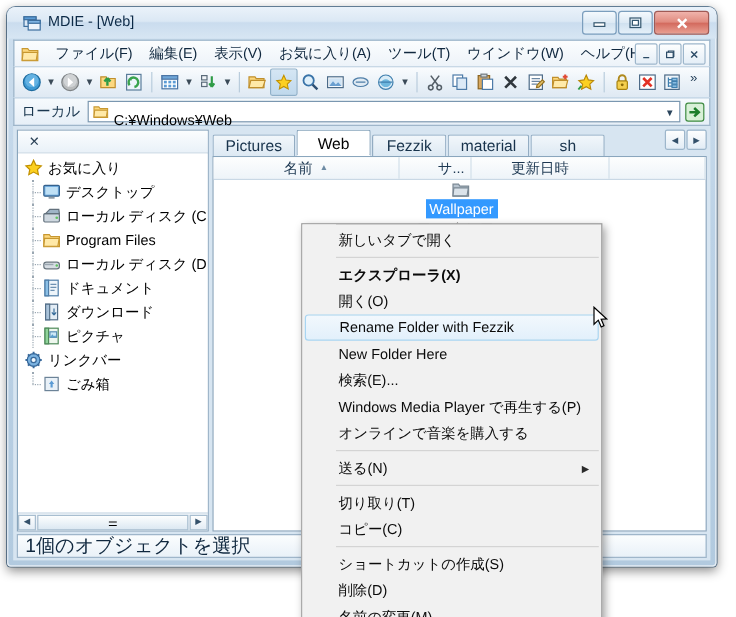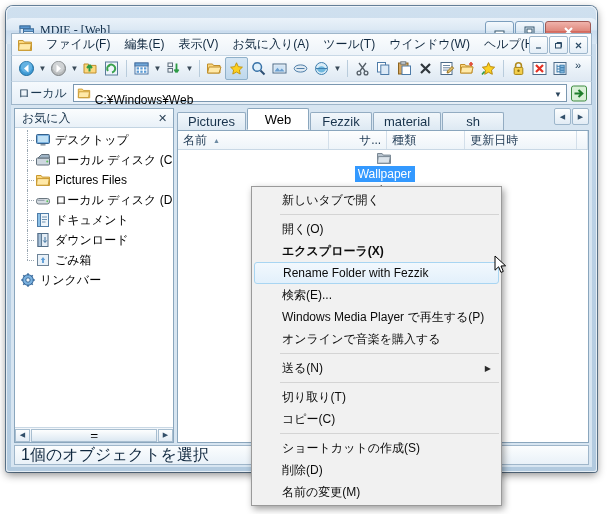--- a/index.html
+++ b/index.html
@@ -11,23 +11,23 @@
   
   #window{position:absolute;left:6px;top:6px;width:591px;height:466px;
           border-radius:7px 7px 3px 3px;
           background:linear-gradient(to bottom,#cfe0ef 0%,#bcd2e6 40%,#b2cadf 100%);
           box-shadow:0 3px 9px rgba(0,0,0,.45), 0 0 0 1px #6f8da8;
           box-sizing:border-box;padding:0;}
   #windowinner{position:absolute;left:0;top:0;right:0;bottom:0;border-radius:7px 7px 3px 3px;
           border:1px solid rgba(255,255,255,.65);box-sizing:border-box;pointer-events:none;}
 
   
-  #titlebar{position:absolute;left:0;top:12px;width:100%;height:26px;border-radius:6px 6px 0 0;
+  #titlebar{position:absolute;left:0;top:0;width:100%;height:26px;border-radius:6px 6px 0 0;
             background:linear-gradient(to bottom,#eaf2fa 0%,#dbe8f4 45%,#cadcee 50%,#d7e6f3 100%);
-            box-sizing:border-box;font-family:Liberation Serif, serif;}
+            box-sizing:border-box;}
   #titletext{position:absolute;left:34px;top:5px;font-size:12px;color:#0c2a47;white-space:nowrap;}
   .tb-appicon{position:absolute;left:13px;top:5px;width:16px;height:16px;}
 
   .winbtns{position:absolute;right:6px;top:3px;display:flex;gap:1px;}
   .wbtn{width:27px;height:18px;border:1px solid #7b9ebd;border-radius:3px;
         background:linear-gradient(to bottom,#f4f9fd,#dce9f4 50%,#cfe0ef 51%,#e5f0f9);
         display:flex;align-items:center;justify-content:center;font-size:10px;color:#25455f;}
   .wbtn.close{width:44px;border:1px solid #a05a55;border-radius:3px;
         background:linear-gradient(to bottom,#f0b3ab,#e08a7e 48%,#d2685c 50%,#e9a093);color:#fff;
         font-weight:bold;font-size:12px;}
@@ -114,21 +114,21 @@
   .tabnav{display:flex;gap:1px;align-self:flex-start;margin-top:0px;}
   .tabnavbtn{width:17px;height:17px;background:linear-gradient(to bottom,#fdfefe,#e2ecf5);
              border:1px solid #9db6cb;border-radius:2px;box-sizing:border-box;
              display:flex;align-items:center;justify-content:center;font-size:7px;color:#33506a;}
 
   #listview{position:absolute;left:0;right:0;top:22px;bottom:0;background:#ffffff;
             border:1px solid #8aa6bd;box-sizing:border-box;}
   #collist{height:19px;display:flex;background:linear-gradient(to bottom,#fdfefe,#eef4f9);
            border-bottom:1px solid #c9d8e5;box-sizing:border-box;}
   .colh{border-right:1px solid #d3dfea;box-sizing:border-box;display:flex;align-items:center;
-        font-size:12px;color:#1d3852;padding:0 5px;white-space:nowrap;}
+        font-size:12px;color:#1d3852;padding:0 5px;white-space:nowrap;justify-content:center;}
   .colh.right{justify-content:flex-end;}
   .sortarrow{margin-left:6px;font-size:7px;color:#6d8ba4;}
 
   .frow{height:19px;display:flex;align-items:center;padding-left:4px;flex-direction:column;}
   .ficon{width:16px;height:16px;flex:none;margin-right:3px;}
   .fname{font-size:12px;color:#ffffff;background:#3399ff;padding:1px 4px 1px 3px;white-space:nowrap;}
   .fcell{font-size:12px;color:#000;white-space:nowrap;box-sizing:border-box;padding:0 5px;}
   .fcell.right{text-align:right;}
 
   
@@ -399,25 +399,30 @@
           <rect x="1.5" y="1" width="15" height="15" rx="2" fill="#d8f0d7" stroke="#3e8b41"></rect>
           <path d="M4.5 8.5 h7 M8.5 5 L12.3 8.5 L8.5 12" stroke="#1d7d2a" stroke-width="2.1" fill="none"></path>
         </svg>
       </div>
     </div>
 
     <div id="client">
 
       <div id="sidebar">
         <div id="sbheader">
-          <div id="sbtitle">お気に入</div>
           <div id="sbclose">✕</div>
         </div>
         <div id="sbtree">
 
+          <div class="trow">
+            <svg class="ticon" viewBox="0 0 16 16">
+              <path d="M8 1.5 L9.9 5.6 L14.4 6.2 L11.2 9.2 L12 13.6 L8 11.4 L4 13.6 L4.8 9.2 L1.6 6.2 L6.1 5.6Z" fill="#fcd021" stroke="#c29100"></path>
+            </svg>
+            <span class="tlabel">お気に入り</span>
+          </div>
 
           <div class="trow child">
             <span class="tdash"></span>
             <svg class="ticon" viewBox="0 0 16 16">
               <rect x="1.5" y="2.5" width="13" height="9" rx="1" fill="#6ba7db" stroke="#35618c"></rect>
               <rect x="2.8" y="3.8" width="10.4" height="6.4" fill="#bfe0f5"></rect>
               <rect x="5.5" y="12" width="5" height="1.6" fill="#8e9aa5"></rect>
             </svg>
             <span class="tlabel">デスクトップ</span>
           </div>
@@ -431,21 +436,21 @@
             </svg>
             <span class="tlabel">ローカル ディスク (C:)</span>
           </div>
 
           <div class="trow child">
             <span class="tdash"></span>
             <svg class="ticon" viewBox="0 0 16 16">
               <path d="M1.5 3.5h4.6l1.2 1.6h7.2v8.4H1.5z" fill="#fcd87f" stroke="#c89830"></path>
               <path d="M2.2 6.6h12.1l-1.1 6.6H1.5z" fill="#ffe9a8" stroke="#c89830"></path>
             </svg>
-            <span class="tlabel">Pictures Files</span>
+            <span class="tlabel">Program Files</span>
           </div>
 
           <div class="trow child">
             <span class="tdash"></span>
             <svg class="ticon" viewBox="0 0 16 16">
               <rect x="1.5" y="6.5" width="13" height="5.5" rx="2.2" fill="#d6dde3" stroke="#6a767f"></rect>
               <rect x="2.5" y="7.8" width="7" height="1.2" fill="#9aa6b0"></rect>
               <circle cx="12.3" cy="9.3" r="1" fill="#5ec35e"></circle>
             </svg>
             <span class="tlabel">ローカル ディスク (D:)</span>
@@ -464,37 +469,47 @@
           <div class="trow child">
             <span class="tdash"></span>
             <svg class="ticon" viewBox="0 0 16 16">
               <rect x="3" y="1.5" width="10" height="13" fill="#e3edf6" stroke="#546f89"></rect>
               <rect x="3" y="1.5" width="3.4" height="13" fill="#aac3da" stroke="#546f89"></rect>
               <path d="M10 5v5 M10 10.5 L8.2 8.4 M10 10.5 L11.8 8.4" stroke="#3b6f9c" fill="none"></path>
             </svg>
             <span class="tlabel">ダウンロード</span>
           </div>
 
-
-          <div class="trow child">
-            <span class="tdash last"></span>
-            <svg class="ticon" viewBox="0 0 16 16">
-              <rect x="2.5" y="2.5" width="11" height="11" fill="#e9f1f8" stroke="#6c8398"></rect>
-              <path d="M8 5 L10.2 8 H8.9 v3 H7.1 V8 H5.8z" fill="#5b9bd5"></path>
-            </svg>
-            <span class="tlabel">ごみ箱</span>
+          <div class="trow child">
+            <span class="tdash"></span>
+            <svg class="ticon" viewBox="0 0 16 16">
+              <rect x="2.5" y="1.5" width="11" height="13" fill="#eef7ee" stroke="#4f8a5a"></rect>
+              <rect x="2.5" y="1.5" width="3" height="13" fill="#8fd49a" stroke="#4f8a5a"></rect>
+              <rect x="6.6" y="4.5" width="5.6" height="4.6" fill="#cde9f7" stroke="#5a90b5"></rect>
+              <path d="M6.8 9 L8.6 6.6 L10 8.3 L11 7.4 L12 9z" fill="#5aa0cd"></path>
+            </svg>
+            <span class="tlabel">ピクチャ</span>
           </div>
 
           <div class="trow">
             <svg class="ticon" viewBox="0 0 16 16">
               <circle cx="8" cy="8" r="5.3" fill="#7ab2e0" stroke="#38699b"></circle>
               <circle cx="8" cy="8" r="2.2" fill="#eef6fc" stroke="#38699b"></circle>
               <path d="M8 1.2v2 M8 12.8v2 M1.2 8h2 M12.8 8h2 M3.3 3.3l1.4 1.4 M11.3 11.3l1.4 1.4 M12.7 3.3l-1.4 1.4 M4.7 11.3l-1.4 1.4" stroke="#38699b" stroke-width="1.6"></path>
             </svg>
             <span class="tlabel">リンクバー</span>
+          </div>
+
+          <div class="trow child">
+            <span class="tdash last"></span>
+            <svg class="ticon" viewBox="0 0 16 16">
+              <rect x="2.5" y="2.5" width="11" height="11" fill="#e9f1f8" stroke="#6c8398"></rect>
+              <path d="M8 5 L10.2 8 H8.9 v3 H7.1 V8 H5.8z" fill="#5b9bd5"></path>
+            </svg>
+            <span class="tlabel">ごみ箱</span>
           </div>
 
         </div>
         <div id="sbhscroll">
           <div class="sbarrow">◀</div>
           <div id="sbthumb">
               <span>⚌</span>
             </div>
           <div class="sbarrow">▶</div>
         </div>
@@ -514,21 +529,20 @@
           </div>
         </div>
 
         <div id="listview">
           <div id="collist">
             <div class="colh" style="width:155px">
               <span>名前</span>
               <span class="sortarrow">▲</span>
             </div>
             <div class="colh right" style="width:60px">サ...</div>
-            <div class="colh" style="width:80px">種類</div>
             <div class="colh" style="width:115px">更新日時</div>
             <div class="colh" style="flex:1"></div>
           </div>
 
           <div class="frow">
             <svg class="ficon" viewBox="0 0 16 16">
               <path d="M1.5 3.5h4.6l1.2 1.6h7.2v8.4H1.5z" fill="#b8c4cf" stroke="#7a8894"></path>
               <path d="M2.2 6.6h12.1l-1.1 6.6H1.5z" fill="#dbe3ea" stroke="#7a8894"></path>
             </svg>
             <span class="fname">Wallpaper</span>
@@ -543,23 +557,24 @@
       </div>
 
     </div>
   </div>
 
   <div id="ctxmenu">
     <div id="ctxgutter"></div>
 
     <div class="ci">新しいタブで開く</div>
     <div class="csep"></div>
+    <div class="ci bold">エクスプローラ(X)</div>
     <div class="ci">開く(O)</div>
-    <div class="ci bold">エクスプローラ(X)</div>
     <div class="ci hl">Rename Folder with Fezzik</div>
+    <div class="ci">New Folder Here</div>
     <div class="ci">検索(E)...</div>
     <div class="ci">Windows Media Player で再生する(P)</div>
     <div class="ci">オンラインで音楽を購入する</div>
     <div class="csep"></div>
     <div class="ci">
       <span>送る(N)</span>
       <span class="arrow">▶</span>
     </div>
     <div class="csep"></div>
     <div class="ci">切り取り(T)</div>

